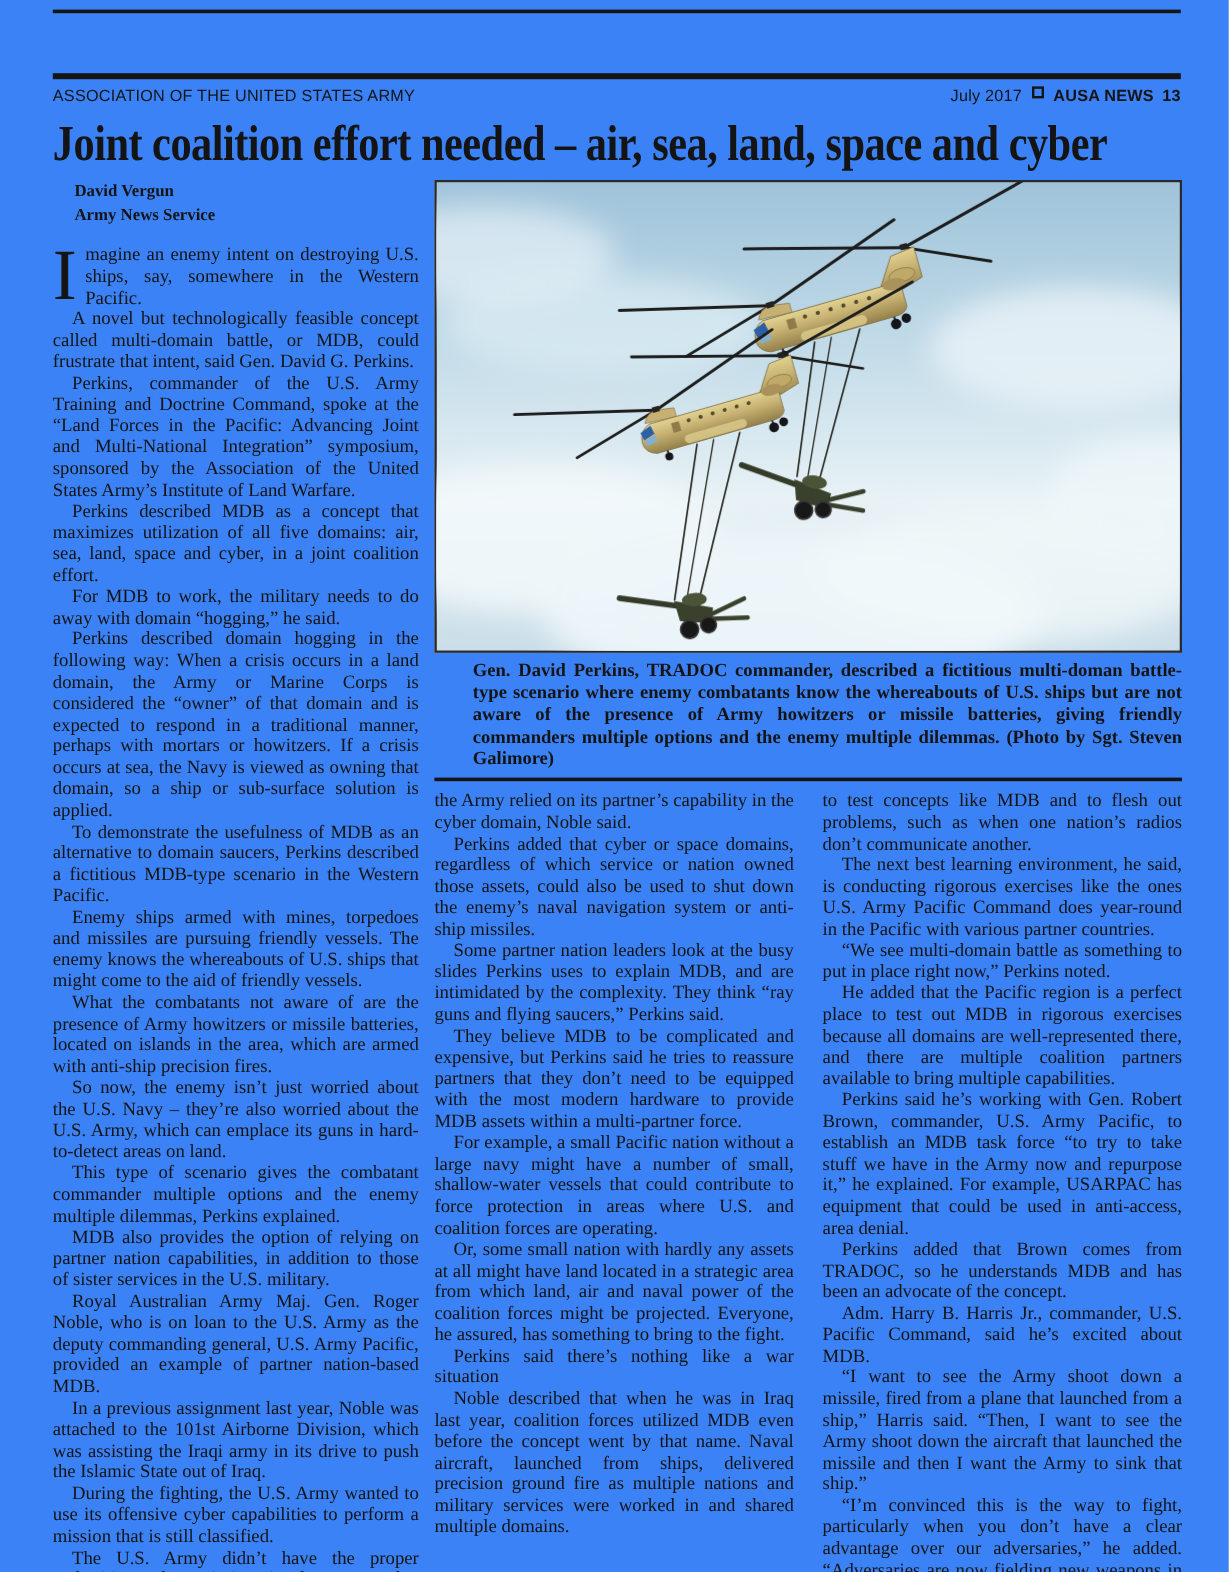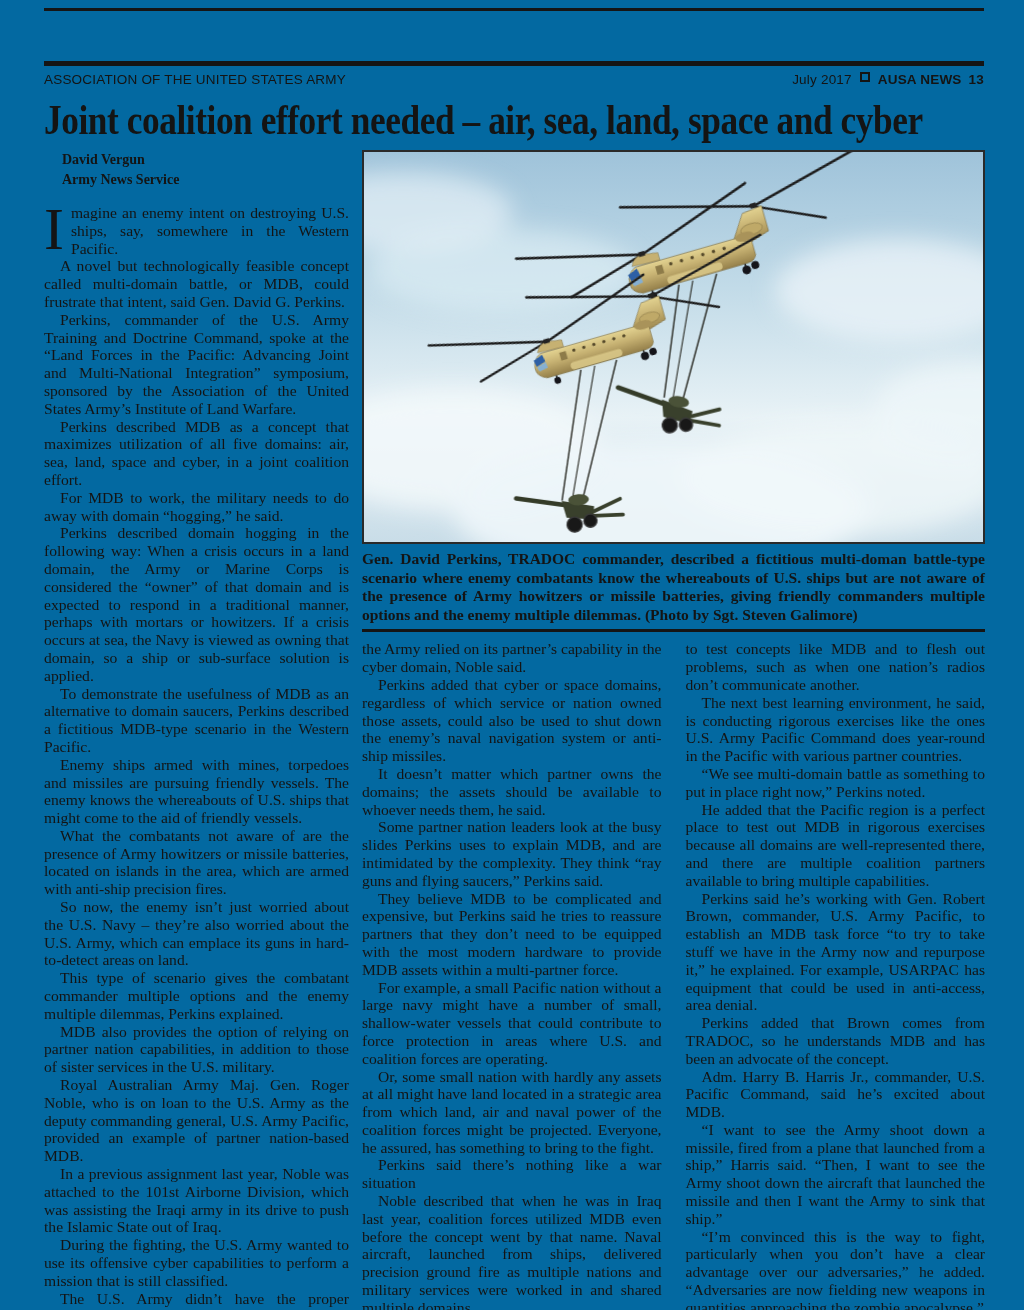--- a/index.html
+++ b/index.html
@@ -1,19 +1,19 @@
 <!DOCTYPE html>
 <html><head>
 <meta charset="utf-8">
 <style>
   * { margin:0; padding:0; box-sizing:border-box; }
   html,body { background:#e8e8e8; }
   .page {
     position:relative; width:1024px; height:1310px; margin:0 auto;
-    background:#0369a1; color:#141414; overflow:hidden;
+    background:#3b82f6; color:#141414; overflow:hidden;
     font-family:"Liberation Serif","DejaVu Serif",serif;
   }
   .rule-top    { position:absolute; left:44px; right:40px; top:8px;  height:3px;   background:#151515; }
   .rule-thick  { position:absolute; left:44px; right:40px; top:61px; height:4.5px; background:#151515; }
 
   .masthead {
     position:absolute; left:44px; right:40px; top:72px;
     display:flex; justify-content:space-between; align-items:baseline;
     font-family:"Liberation Sans","DejaVu Sans",sans-serif; font-size:13.5px; letter-spacing:.2px;
   }
@@ -38,21 +38,21 @@
   .para { text-indent:16px; }
   .intro .para-first { text-indent:0; }
   .dropcap {
     float:left; font-size:60px; line-height:46px; padding:2px 7px 0 0; font-weight:400;
   }
   .cont .para:first-child { text-indent:0; }
 
   .photo-frame { width:100%; height:394px; border:2px solid #2a2a2a; background:#bcd4e2; }
   .photo-frame svg { display:block; width:100%; height:100%; }
 
-  .caption { margin-top:6px; font-size:15.5px; font-weight:bold; line-height:18.6px; text-align:justify; }
+  .caption { margin-top:6px; font-size:15.5px; font-weight:bold; line-height:18.6px; text-align:justify;margin-left:32px; }
   .caption-rule { margin-top:5px; height:3px; background:#151515; }
 
   .two-cols { display:flex; gap:24px; margin-top:8px; }
   .two-cols .col { flex:1; min-width:0; }
 </style>
 </head>
 <body>
 
 <div class="page">
   <div class="rule-top"></div>
@@ -188,21 +188,20 @@
         </svg>
       </div>
 
       <div class="caption">Gen. David Perkins, TRADOC commander, described a fictitious multi-doman battle-type scenario where enemy combatants know the whereabouts of U.S. ships but are not aware of the presence of Army howitzers or missile batteries, giving  friendly commanders multiple options and the enemy multiple dilemmas. (Photo by Sgt. Steven Galimore)</div>
       <div class="caption-rule"></div>
 
       <div class="two-cols bodytext">
         <div class="col cont">
             <p class="para">the Army relied on its partner’s capability in the cyber domain, Noble said.</p>
             <p class="para">Perkins added that cyber or space domains, regardless of which service or nation owned those assets, could also be used to shut down the enemy’s naval navigation system or anti-ship missiles.</p>
-            <p class="para">It doesn’t matter which partner owns the domains; the assets should be available to whoever needs them, he said.</p>
             <p class="para">Some partner nation leaders look at the busy slides Perkins uses to explain MDB, and are intimidated by the complexity. They think “ray guns and flying saucers,” Perkins said.</p>
             <p class="para">They believe MDB to be complicated and expensive, but Perkins said he tries to reassure partners that they don’t need to be equipped with the most modern hardware to provide MDB assets within a multi-partner force.</p>
             <p class="para">For example, a small Pacific nation without a large navy might have a number of small, shallow-water vessels that could contribute to force protection in areas where U.S. and coalition forces are operating.</p>
             <p class="para">Or, some small nation with hardly any assets at all might have land located in a strategic area from which land, air and naval power of the coalition forces might be projected. Everyone, he assured, has something to bring to the fight.</p>
             <p class="para">Perkins said there’s nothing like a war situation</p>
             <p class="para">Noble described that when he was in Iraq last year, coalition forces utilized MDB even before the concept went by that name. Naval aircraft, launched from ships, delivered precision ground fire as multiple nations and military services were worked in and shared multiple domains.</p>
           </div>
         <div class="col cont">
             <p class="para">to test concepts like MDB and to flesh out problems, such as when one nation’s radios don’t communicate another.</p>
             <p class="para">The next best learning environment, he said, is conducting rigorous exercises like the ones U.S. Army Pacific Command does year-round in the Pacific with various partner countries.</p>

